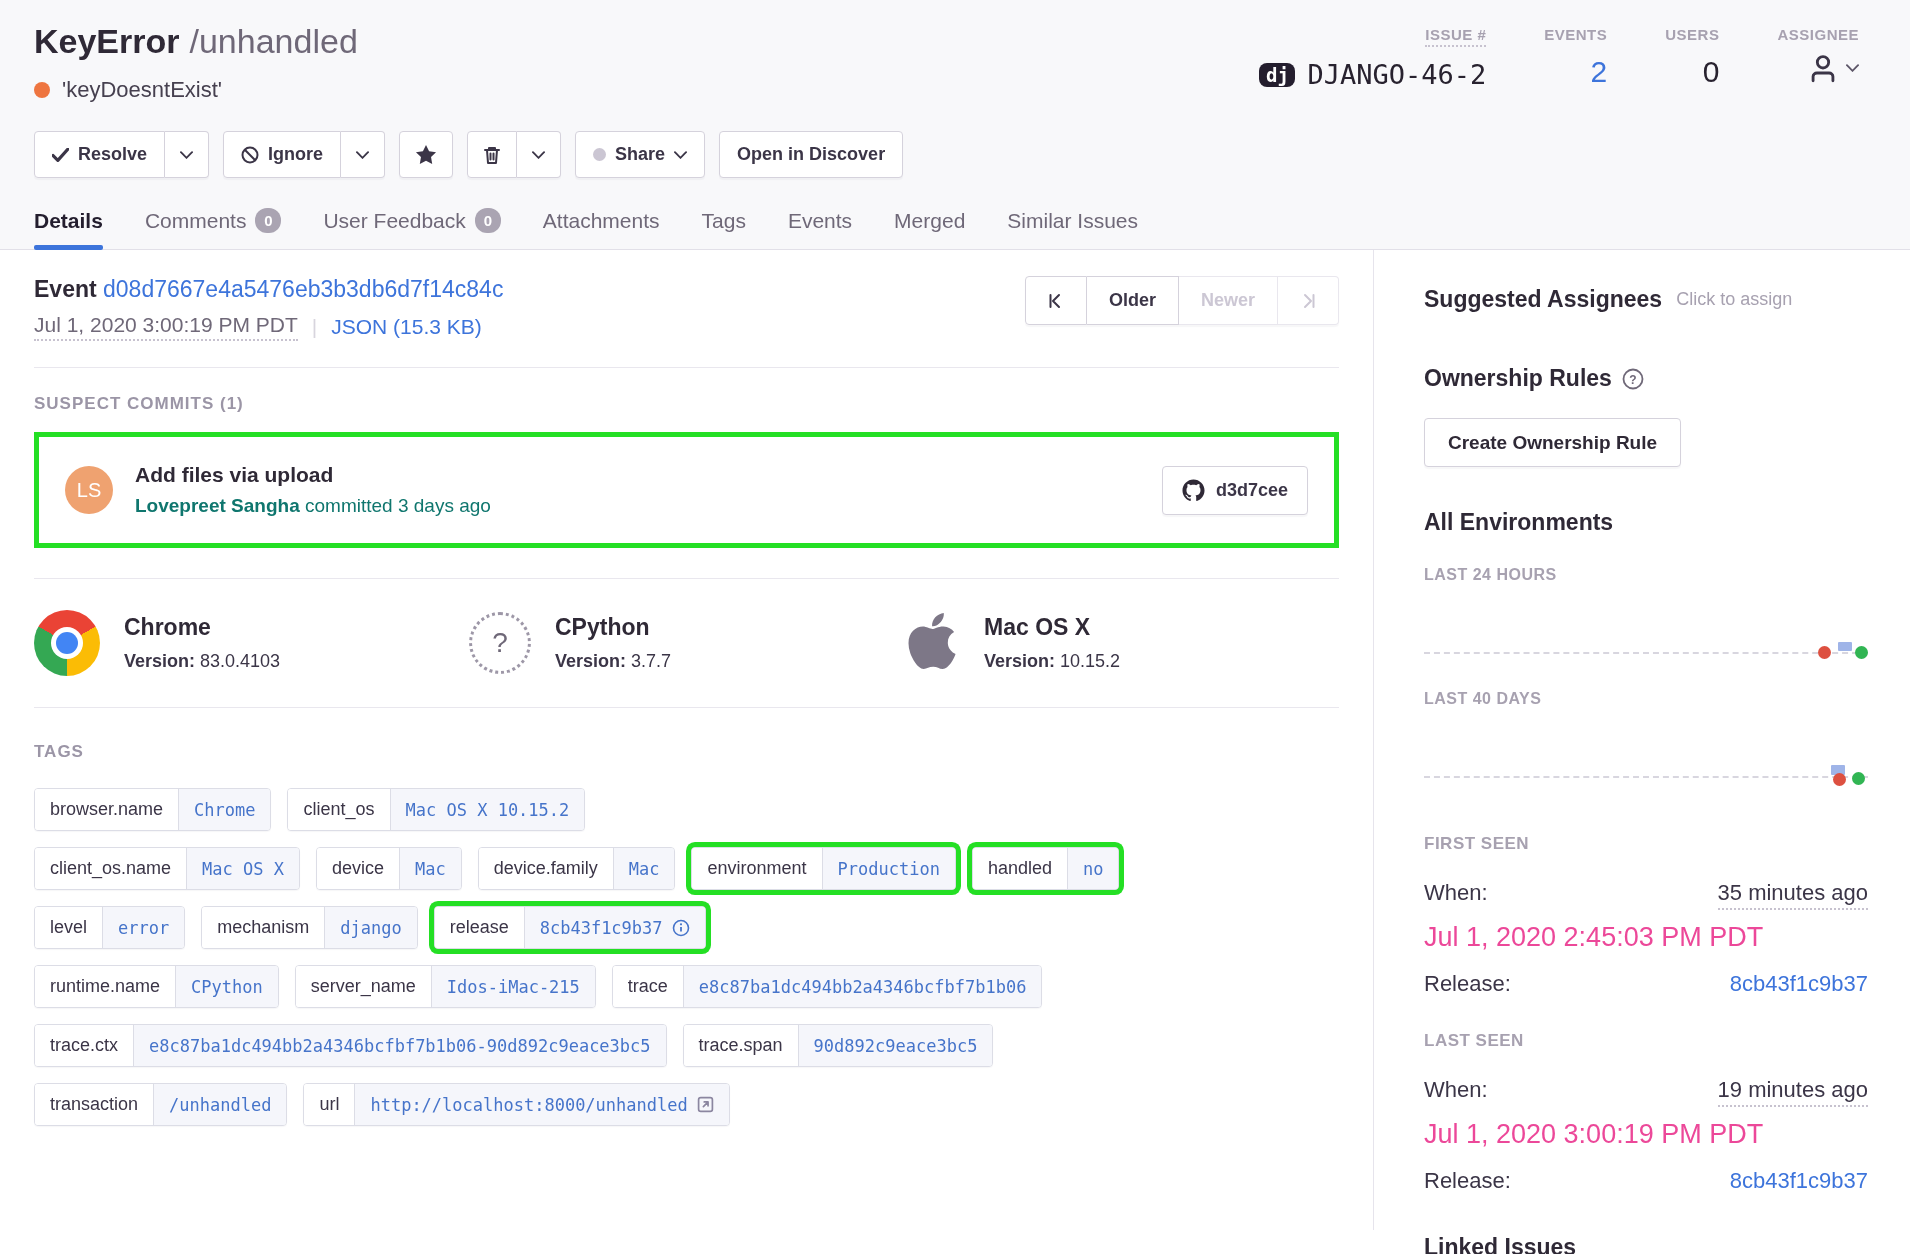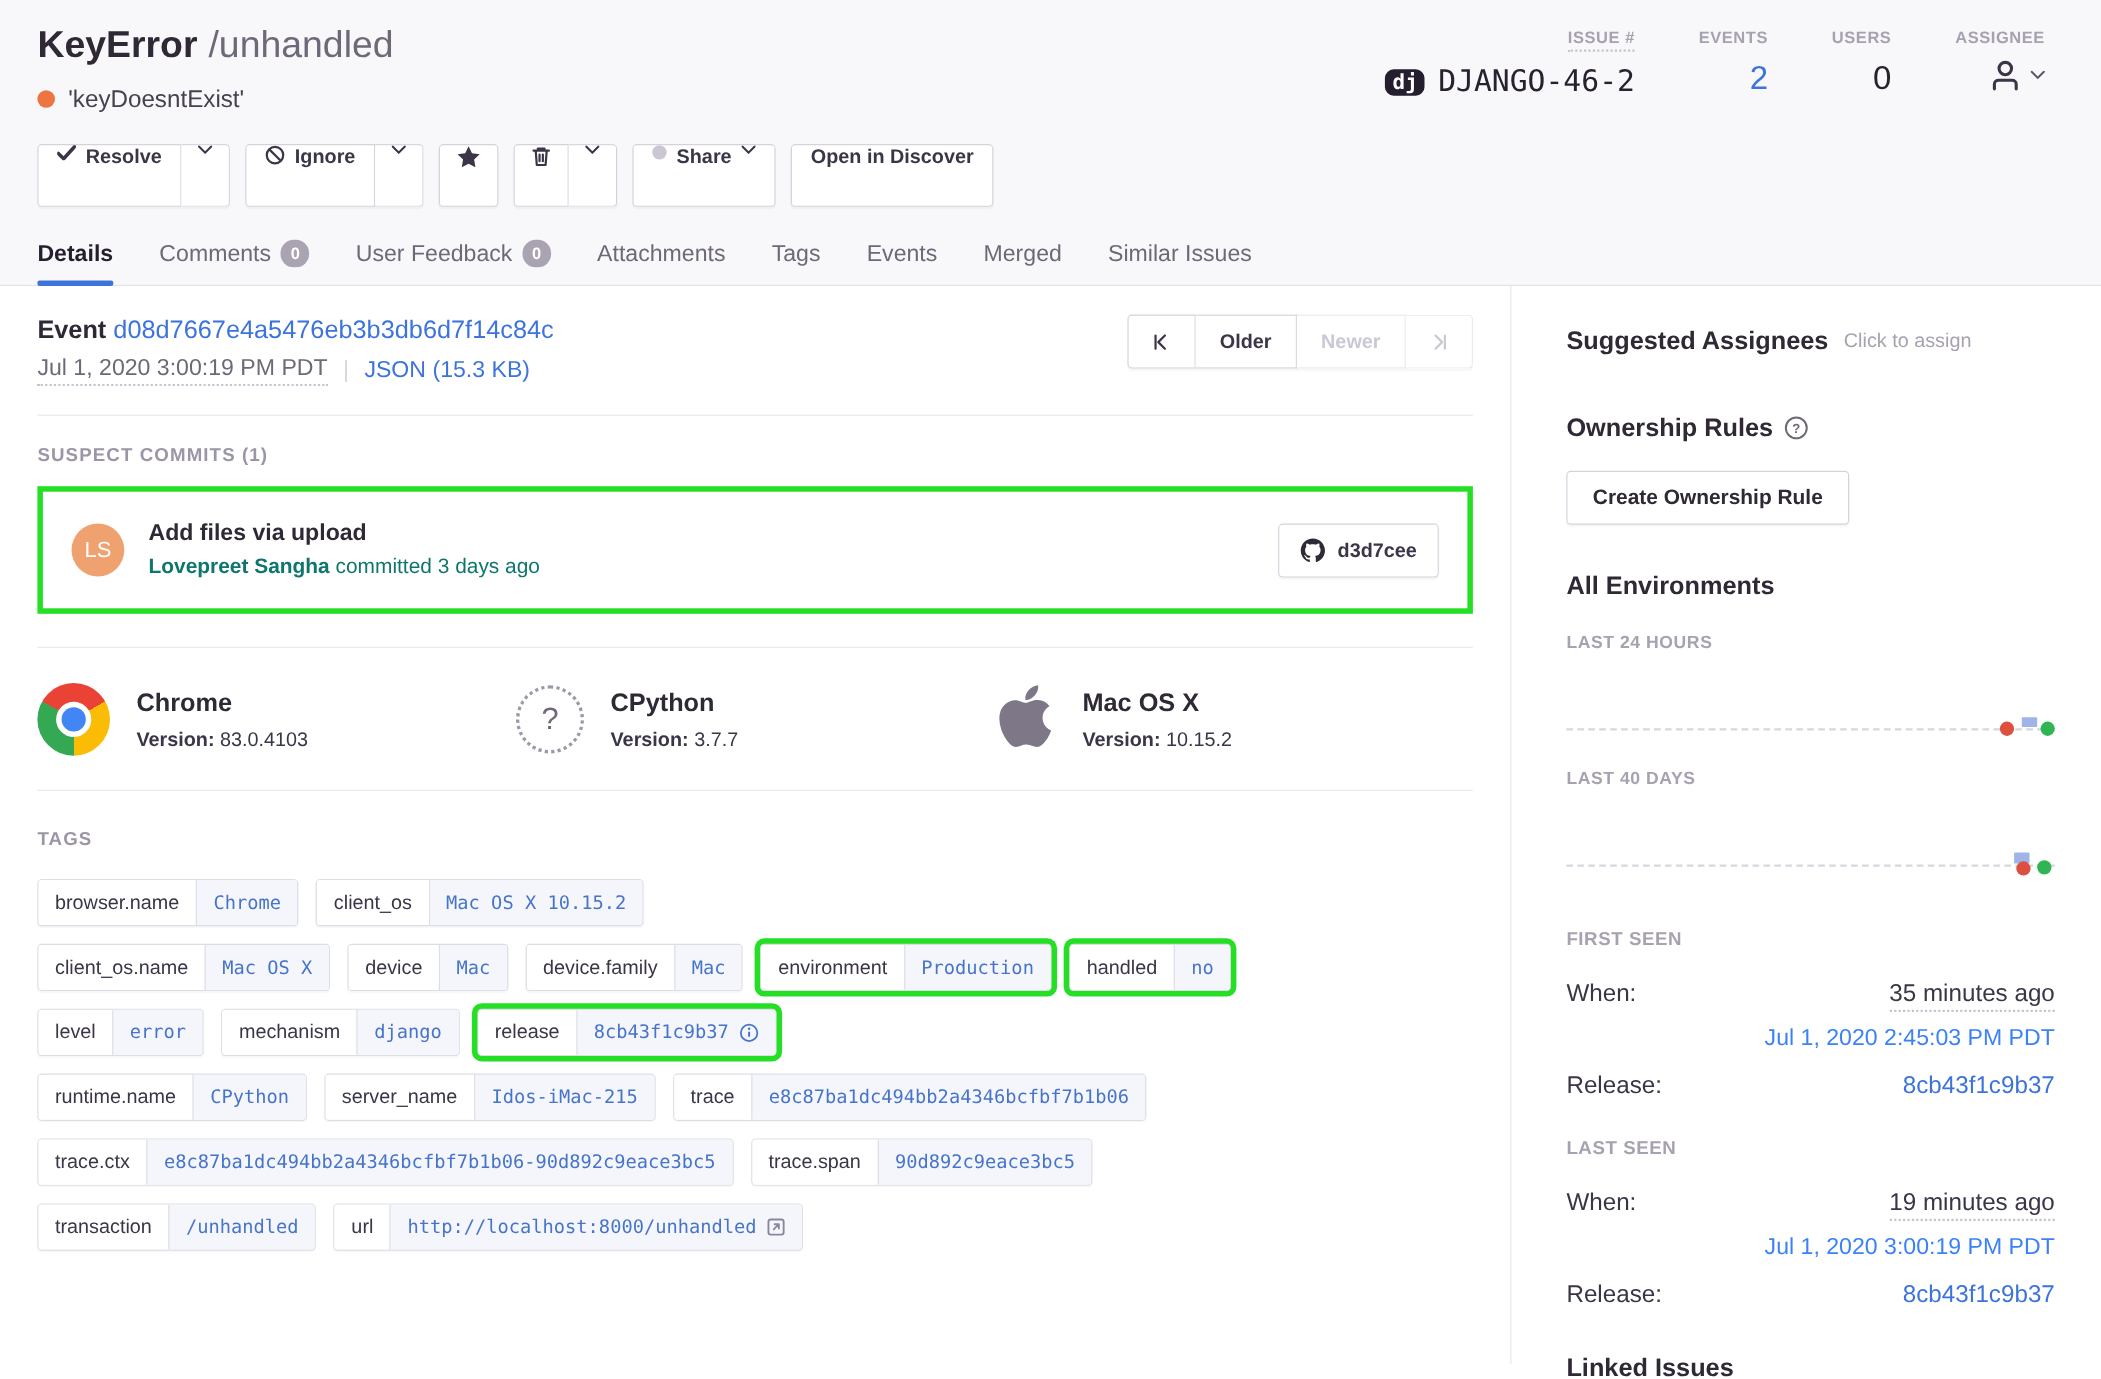--- a/index.html
+++ b/index.html
@@ -21,21 +21,21 @@
   .stat-label { font-size:15px; font-weight:bold; letter-spacing:.5px; color:#a7a1b0; }
   .stat-label.dotted { border-bottom:2px dotted #c7c2cf; padding-bottom:2px; }
   .stat-value { margin-top:12px; font-size:30px; color:#28222f; display:flex; align-items:center; gap:12px; }
   .stat-value.mono { font-family:"DejaVu Sans Mono", monospace; font-size:27px; }
   .stat-value.blue { color:#3d74db; }
   .dj-badge { width:36px; height:24px; border-radius:8px; background:#241e2e; color:#fff; display:flex; align-items:center; justify-content:center; font-family:"DejaVu Sans Mono", monospace; font-weight:bold; font-size:19px; }
   .assignee-value { margin-top:8px; display:flex; align-items:center; gap:6px; cursor:pointer; }
 
   
   .actions { display:flex; gap:14px; margin-top:28px; }
-  .btn { display:flex; gap:9px; background:#fff; border:1px solid #d5d2dc; border-radius:4px; height:57px; padding:0 17px; font-size:18px; font-weight:bold; color:#3b3547; box-shadow:0 2px 1px rgba(50,40,70,.04); cursor:pointer; }
+  .btn { display:flex; align-items:center; gap:9px; background:#fff; border:1px solid #d5d2dc; border-radius:4px; height:47px; padding:0 17px; font-size:18px; font-weight:bold; color:#3b3547; box-shadow:0 2px 1px rgba(50,40,70,.04); cursor:pointer; }
   .btn-group { display:flex; box-shadow:0 2px 1px rgba(50,40,70,.04); border-radius:4px; }
   .btn-group .btn { box-shadow:none; }
   .btn-group .btn:not(:first-child) { border-left:none; border-top-left-radius:0; border-bottom-left-radius:0; }
   .btn-group .btn:not(:last-child) { border-top-right-radius:0; border-bottom-right-radius:0; }
   .btn.icon-only { padding:0 15px; }
   .chev { width:13px; height:8px; }
   .share-dot { width:13px; height:13px; border-radius:50%; background:#cbc6d3; }
 
   
   .tabs { display:flex; gap:42px; margin-top:30px; padding:0 0 0 0; }
@@ -105,21 +105,21 @@
   .all-env { margin-top:42px; }
   .chart-label { margin-top:30px; font-size:16px; font-weight:bold; letter-spacing:.5px; color:#a7a1b0; }
   .spark { position:relative; height:92px; }
   .spark-line { position:absolute; left:0; right:0; bottom:22px; border-top:2px dashed #d8d6df; }
   .mark { position:absolute; border-radius:50%; width:13px; height:13px; }
   .mark.red { background:#dd5040; }
   .mark.green { background:#31b553; }
   .bar { position:absolute; background:#9fb4e8; border-radius:1px; }
   .seen-row { display:flex; justify-content:space-between; align-items:baseline; margin-top:26px; font-size:22px; color:#3b3547; }
   .seen-row + .seen-sub { margin-top:12px; }
-  .seen-sub { text-align:right; font-size:21px; color:#3b82f6; }
+  .seen-sub { text-align:left; font-size:27px; color:#ec4899; }
   .seen-heading { margin-top:34px; font-size:17px; font-weight:bold; letter-spacing:.5px; color:#a7a1b0; }
   .linked { margin-top:40px; font-size:23px; font-weight:bold; }
   svg.stroke-ic { stroke:#3b3547; fill:none; stroke-width:2; stroke-linecap:round; stroke-linejoin:round; }
 </style>
 </head>
 <body>
 
 <div class="header">
   <div class="header-top">
     <div>

